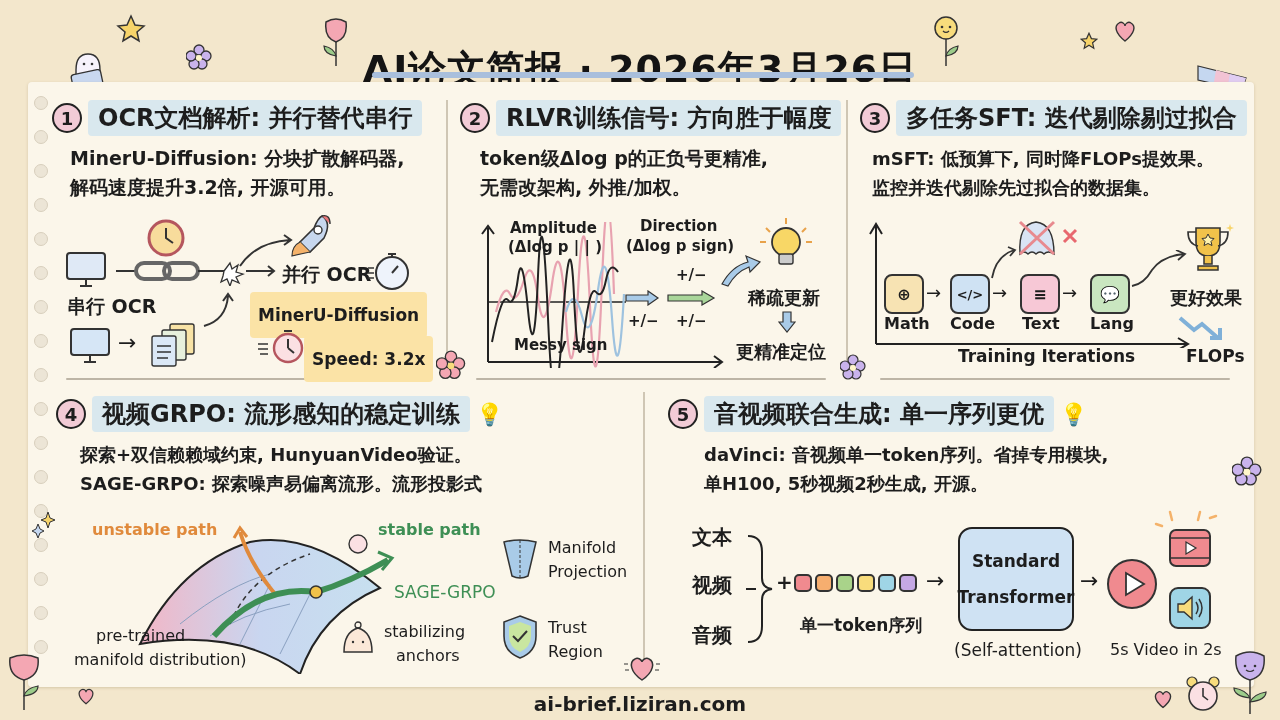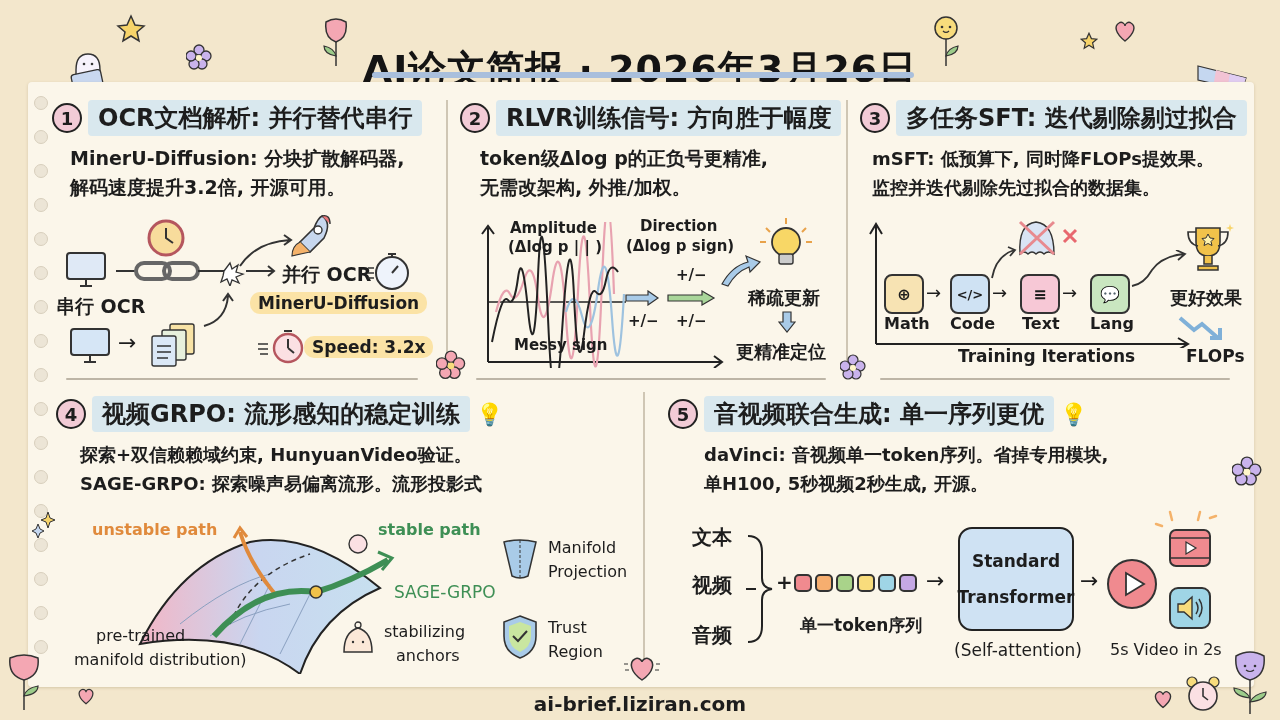--- a/index.html
+++ b/index.html
@@ -48,21 +48,21 @@
   .panel-body {
     font-size: 19px; font-weight: bold; line-height: 29px; margin-top: 8px;
     white-space: nowrap;
   }
   .sep-h {
     position: absolute; height: 2px; background: #bdb5a6; border-radius: 1px;
   }
   .sep-v { position: absolute; width: 2px; background: #cfc6b4; }
   .lbl { position: absolute; font-weight: bold; white-space: nowrap; }
   .pill-y {
-    position: absolute; background: #fbe3a6; border-radius: 10px; padding: 1px 8px;
+    position: absolute; background: #fbe3a6; border-radius: 4px; padding: 13px 8px;
     font-size: 17px; font-weight: bold; white-space: nowrap;
   }
   .icon { position: absolute; }
   .footer {
     position: absolute; left: 0; top: 692px; width: 1280px; text-align: center;
     font-size: 20px; font-weight: bold; color: #1d1d1d;
   }
   .tok { display: inline-block; width: 18px; height: 18px; border-radius: 5px; border: 2px solid #333; margin-right: 3px; }
   .tf-box {
     position: absolute; left: 958px; top: 527px; width: 116px; height: 104px;
@@ -191,21 +191,21 @@
     <path d="M34 4 Q42 2 42 12" fill="#e8787a" stroke="#333" stroke-width="1.4"></path>
     <path d="M12 30 Q4 34 4 44 Q12 42 22 40" fill="#f4b26a" stroke="#333" stroke-width="1.2"></path>
   </svg>
 <div class="lbl" style="left:282px;top:262px;font-size:19px">并行 OCR</div>
 <svg class="icon" style="left:366px;top:248px" width="46" height="46" viewBox="0 0 46 46">
     <circle cx="26" cy="25" r="16" fill="#eef3fb" stroke="#333" stroke-width="2"></circle>
     <path d="M22 6 H30 M26 6 V9" stroke="#333" stroke-width="2"></path>
     <path d="M26 25 L32 18" stroke="#333" stroke-width="2"></path>
     <path d="M2 20 H8 M2 25 H8 M2 30 H8" stroke="#333" stroke-width="1.5"></path>
   </svg>
-<div class="lbl" style="left:56px;top:294px;font-size:19px">串行 OCR</div>
+<div class="lbl" style="left:67px;top:294px;font-size:19px">串行 OCR</div>
 <div class="pill-y" style="left:250px;top:292px">MinerU-Diffusion</div>
 <svg class="icon" style="left:68px;top:326px" width="44" height="40" viewBox="0 0 44 40">
     <rect x="3" y="3" width="38" height="26" rx="3" fill="#d6e6f6" stroke="#333" stroke-width="2"></rect>
     <path d="M16 36 H28 M22 29 V36" stroke="#333" stroke-width="2"></path>
   </svg>
 <div class="lbl" style="left:118px;top:330px;font-size:22px;font-weight:normal">→</div>
 <svg class="icon" style="left:148px;top:322px" width="52" height="46" viewBox="0 0 52 46">
     <rect x="22" y="2" width="24" height="30" rx="2" fill="#f8e3a6" stroke="#333" stroke-width="1.4"></rect>
     <rect x="14" y="8" width="24" height="30" rx="2" fill="#e7f0dc" stroke="#333" stroke-width="1.4"></rect>
     <rect x="4" y="14" width="24" height="30" rx="2" fill="#dbe8f6" stroke="#333" stroke-width="1.4"></rect>

